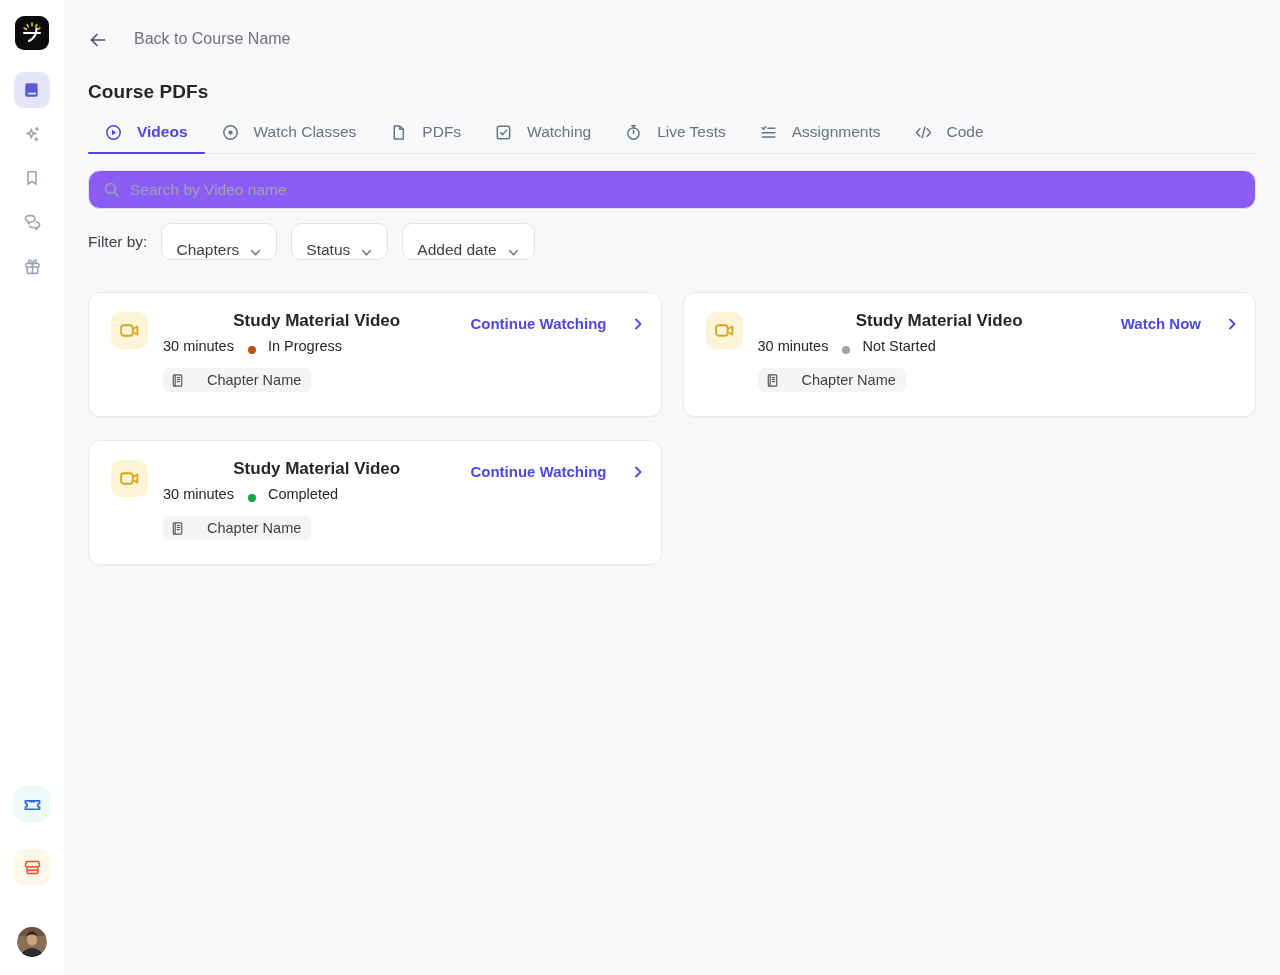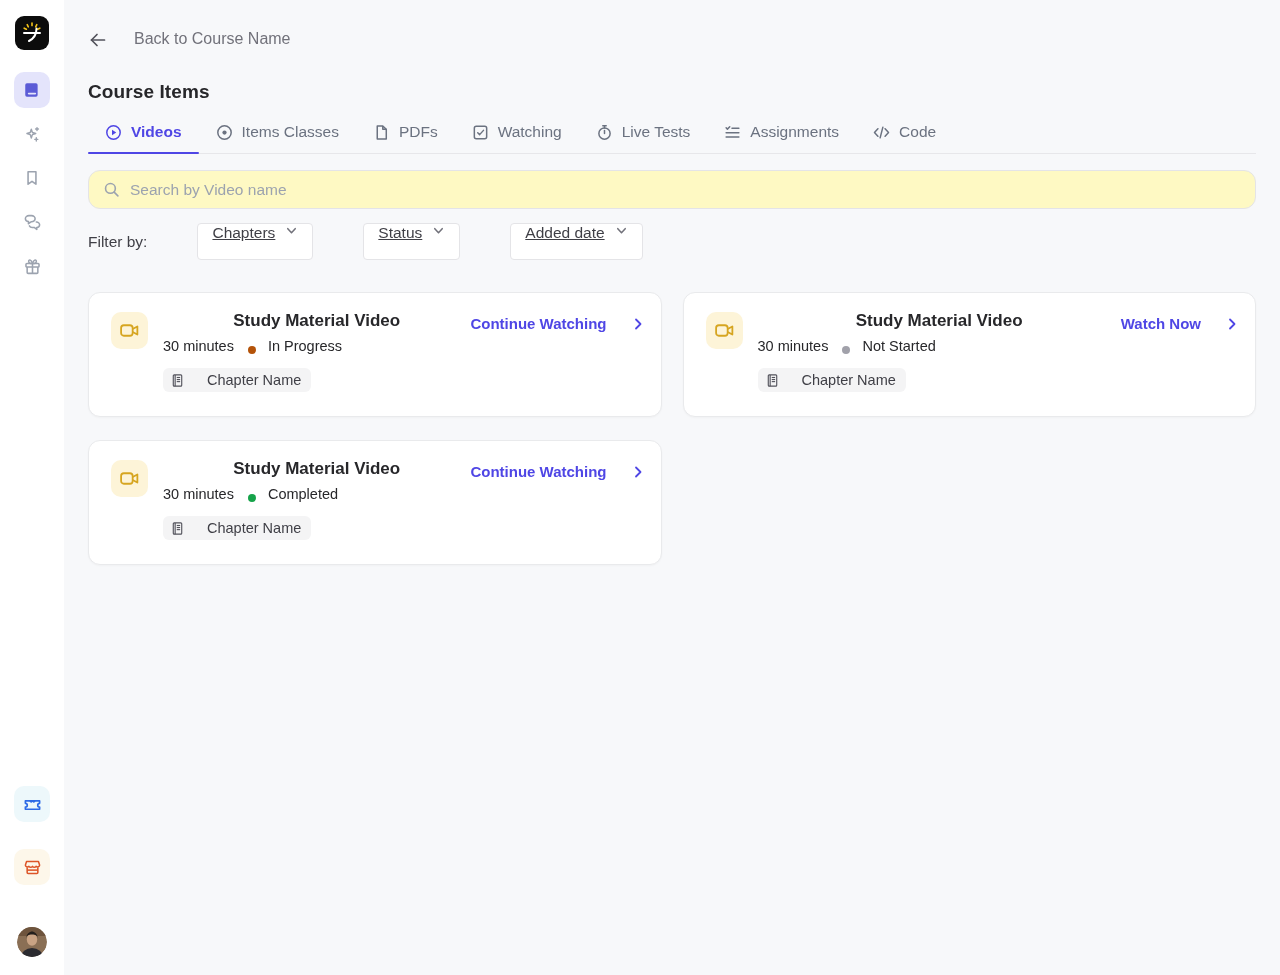--- a/index.html
+++ b/index.html
@@ -31,45 +31,45 @@
   .main { margin-left:64px; padding:30px 24px 0 24px; }
 
   .back-row { display:flex; height:24px; color:#71717a; cursor:pointer; }
   .back-row .arrow { display:flex; color:#52525b; }
   .back-label { margin-left:26px; font-size:16px; }
 
   .page-title { margin-top:27px; font-size:19px; font-weight:700; color:#27272a; letter-spacing:.1px; }
 
   .tabs { margin-top:20px; display:flex; border-bottom:1px solid #e7e7ea; }
   .tab {
-    display:flex; align-items:center; gap:9px; padding:0 17px 12px 17px;
+    display:flex; align-items:center; gap:15px; padding:0 17px 12px 17px;
     font-size:15.5px; color:#6b7280; cursor:pointer; position:relative; white-space:nowrap;
   }
   .tab .ticon { display:flex; }
   .tab.active { color:#4f46e5; font-weight:600; }
   .tab.active::after {
     content:""; position:absolute; left:0; right:0; bottom:-1px; height:2px; background:#4f46e5; border-radius:2px;
   }
 
   .search-box {
-    margin-top:16px; height:39px; background:#fef9c3; border:1px solid #e4e4e7; border-radius:12px;
+    margin-top:16px; height:39px; background:#8b5cf6; border:1px solid #e4e4e7; border-radius:12px;
     display:flex; align-items:center; padding:0 14px; gap:10px;
   }
   .search-box input {
     border:none; outline:none; background:transparent; flex:1; font-size:15.5px;
     font-family:"Liberation Sans", sans-serif; color:#27272a;
   }
   .search-box input::placeholder { color:#9ca3af; }
   .search-icon { color:#9ca3af; display:flex; }
 
-  .filter-row { margin-top:14px; display:flex; align-items:center;gap:36px; }
+  .filter-row { margin-top:14px; display:flex; align-items:center; }
   .filter-label { font-size:15.5px; color:#3f3f46; }
   .filter-btn {
-    margin-left:14px; height:37px; background:#ffffff; border:1px solid #e4e4e7; border-radius:4px;
-    display:flex; align-items:flex-start; gap:10px; padding:0 14px; font-size:15.5px; color:#3f3f46; cursor:pointer;text-decoration:underline;
+    margin-left:14px; height:37px; background:#ffffff; border:1px solid #e4e4e7; border-radius:10px;
+    display:flex; align-items:flex-end; gap:10px; padding:0 14px; font-size:15.5px; color:#3f3f46; cursor:pointer;
   }
   .filter-btn .chev { color:#71717a; display:flex; }
 
   
   .cards { margin-top:32px; display:grid; grid-template-columns:1fr 1fr; gap:23px 21px; }
   .card {
     background:#ffffff; border:1px solid #e9eaec; border-radius:12px; padding:18px 16px 18px 22px;
     display:flex; align-items:flex-start; box-shadow:0 1px 2px rgba(16,24,40,.03); cursor:pointer; min-height:125px;
   }
   .vid-icon {
@@ -177,40 +177,40 @@
   <div class="back-row">
     <span class="arrow">
       <svg width="20" height="20" viewBox="0 0 20 20" fill="none" stroke="currentColor" stroke-width="1.7" stroke-linecap="round" stroke-linejoin="round">
         <line x1="16.5" y1="10" x2="3.5" y2="10"></line>
           <polyline points="9,4.5 3.5,10 9,15.5"></polyline>
       </svg>
     </span>
     <span class="back-label">Back to Course Name</span>
   </div>
 
-  <div class="page-title">Course Items</div>
+  <div class="page-title">Course PDFs</div>
 
   <div class="tabs">
     <div class="tab active">
       <span class="ticon">
         <svg width="17" height="17" viewBox="0 0 16 16" fill="none" stroke="currentColor" stroke-width="1.4">
           <circle cx="8" cy="8" r="6.3"></circle>
             <path d="M6.6 5.4 L10.6 8 L6.6 10.6 Z" fill="currentColor" stroke="none"></path>
         </svg>
       </span>
       <span>Videos</span>
     </div>
     <div class="tab">
       <span class="ticon">
         <svg width="17" height="17" viewBox="0 0 16 16" fill="none" stroke="currentColor" stroke-width="1.4">
           <circle cx="8" cy="8" r="6.3"></circle>
             <circle cx="8" cy="8" r="2" fill="currentColor" stroke="none"></circle>
         </svg>
       </span>
-      <span>Items Classes</span>
+      <span>Watch Classes</span>
     </div>
     <div class="tab">
       <span class="ticon">
         <svg width="17" height="17" viewBox="0 0 16 16" fill="none" stroke="currentColor" stroke-width="1.4" stroke-linejoin="round">
           <path d="M4 1.8 h5.2 L12.5 5 v9.2 h-8.5 z"></path>
             <path d="M9.2 1.8 V5 h3.3"></path>
         </svg>
       </span>
       <span>PDFs</span>
     </div>

